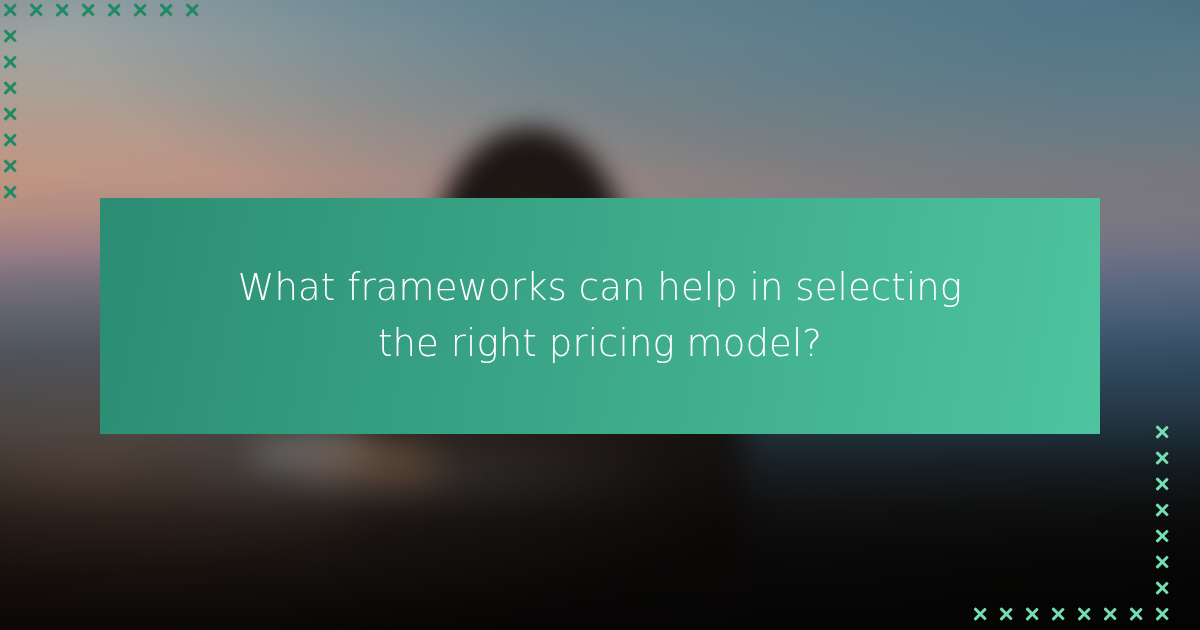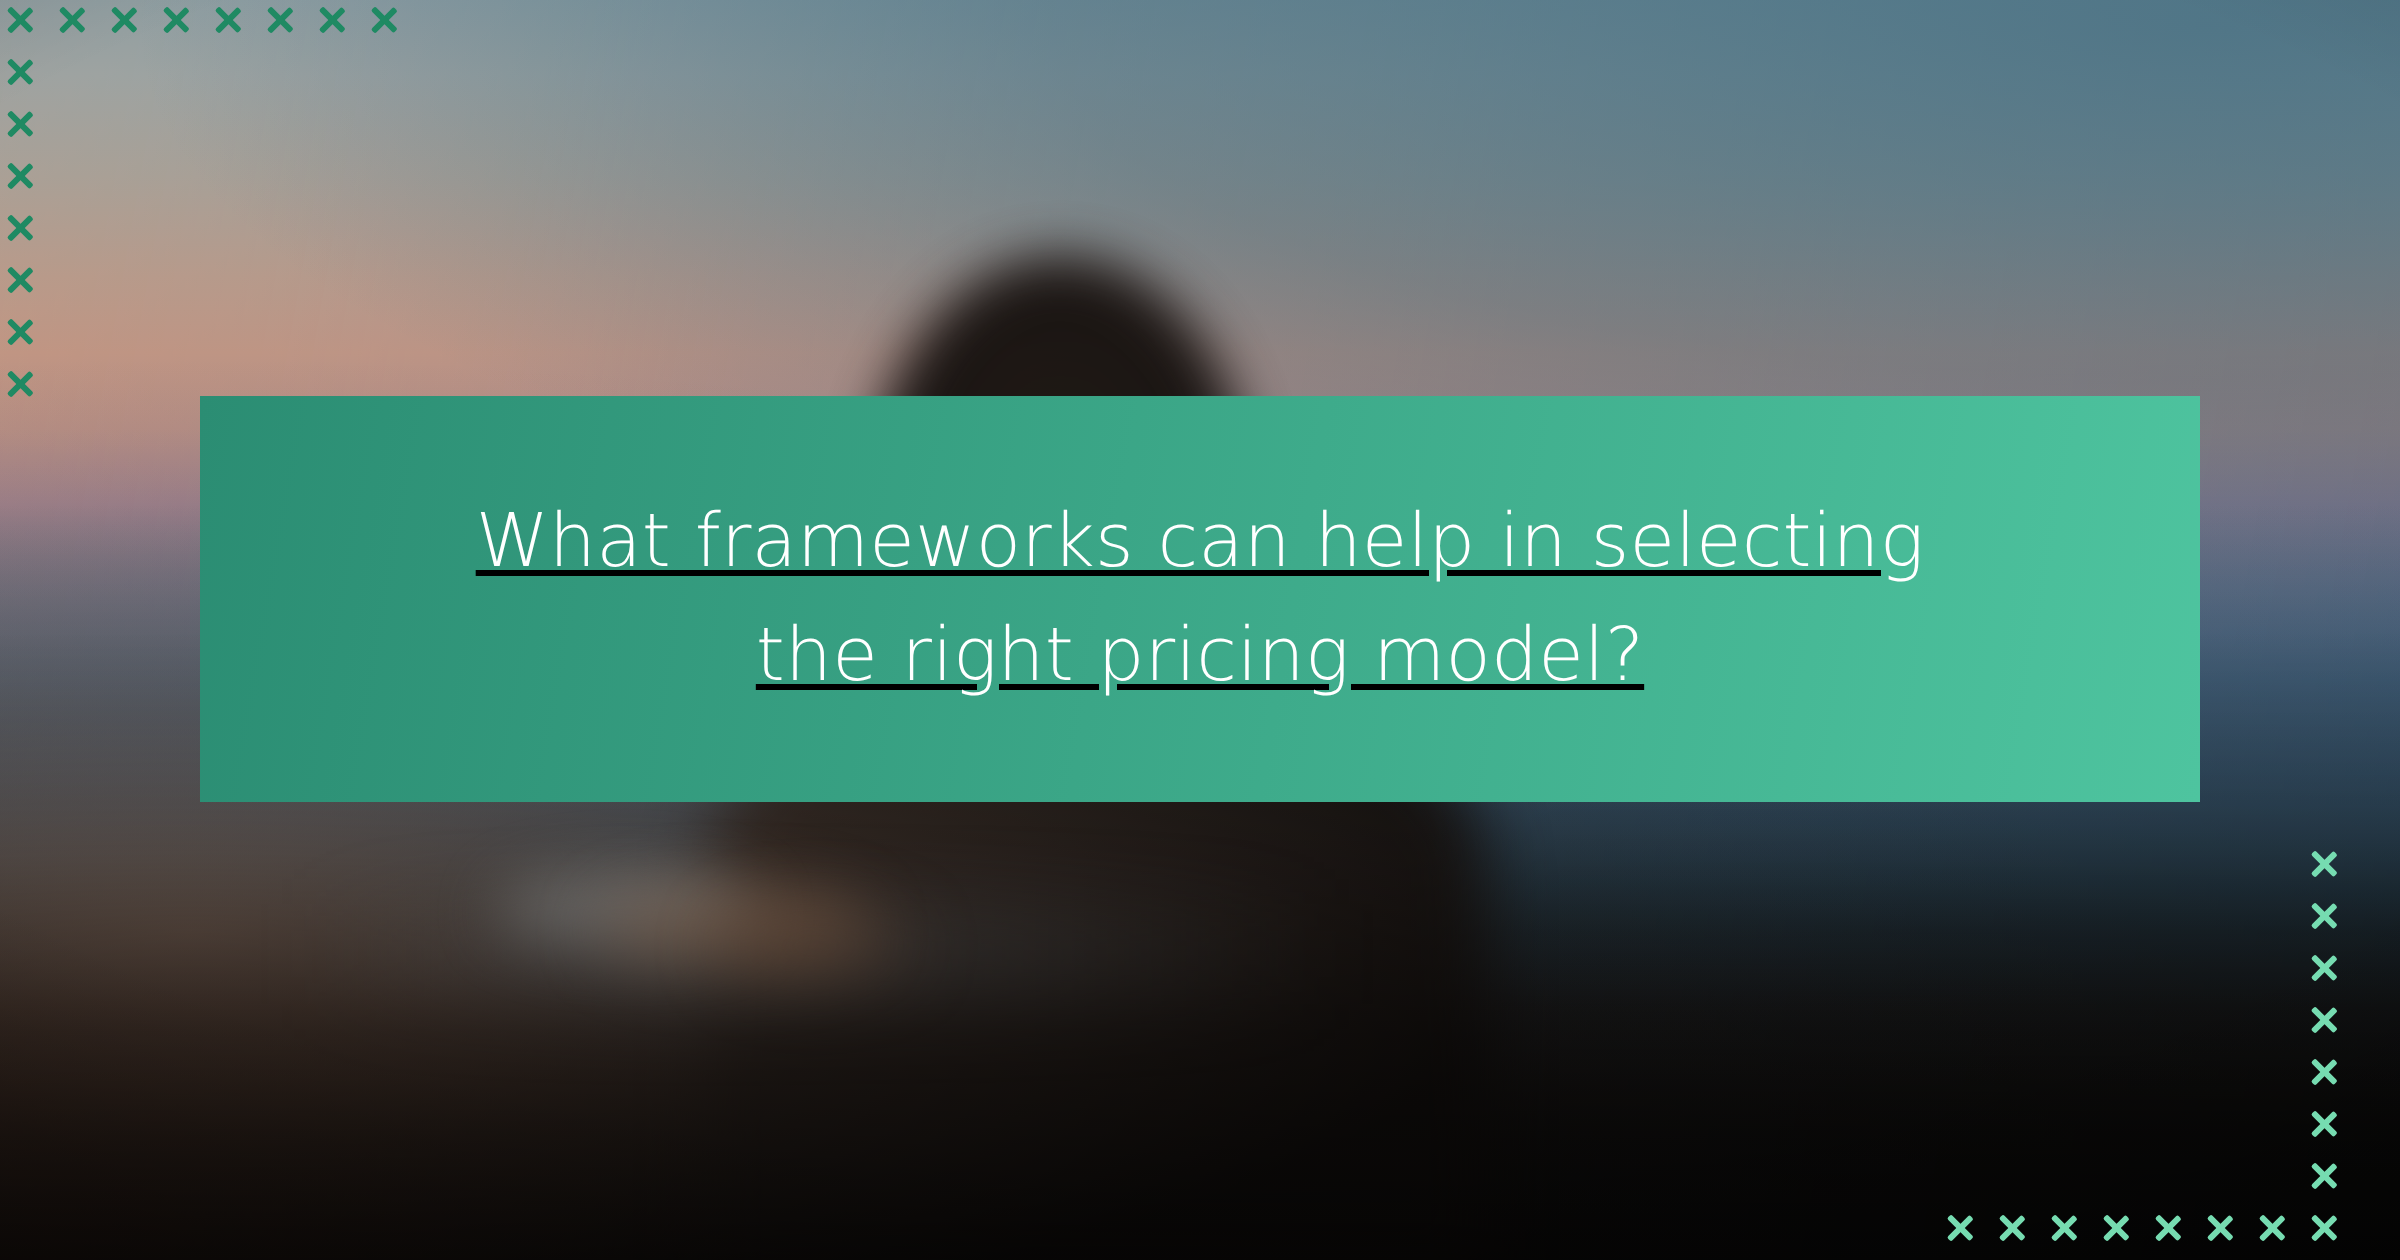--- a/index.html
+++ b/index.html
@@ -197,27 +197,26 @@
     color: #76dcb1;
   }
   #xgrid-bottom-right .xmark:not(.on) { visibility: hidden; }
 
   
   #banner {
     position: absolute;
     left: 100px;
     top: 198px;
     width: 1000px;
-    height: 203px;
+    height: 236px;
     background: linear-gradient(100deg, #2b8d73 0%, #349a7e 28%, #3fae8d 62%, #4ec49f 100%);
     display: flex;
     align-items: center;
     justify-content: center;
     padding: 0 56px;
-    text-decoration: underline;
   }
 
   #banner-title {
     color: #ffffff;
     font-family: "DejaVu Sans", sans-serif;
     font-size: 37px;
     font-weight: 300;
     line-height: 1.52;
     text-align: center;
     letter-spacing: 0.1px;

